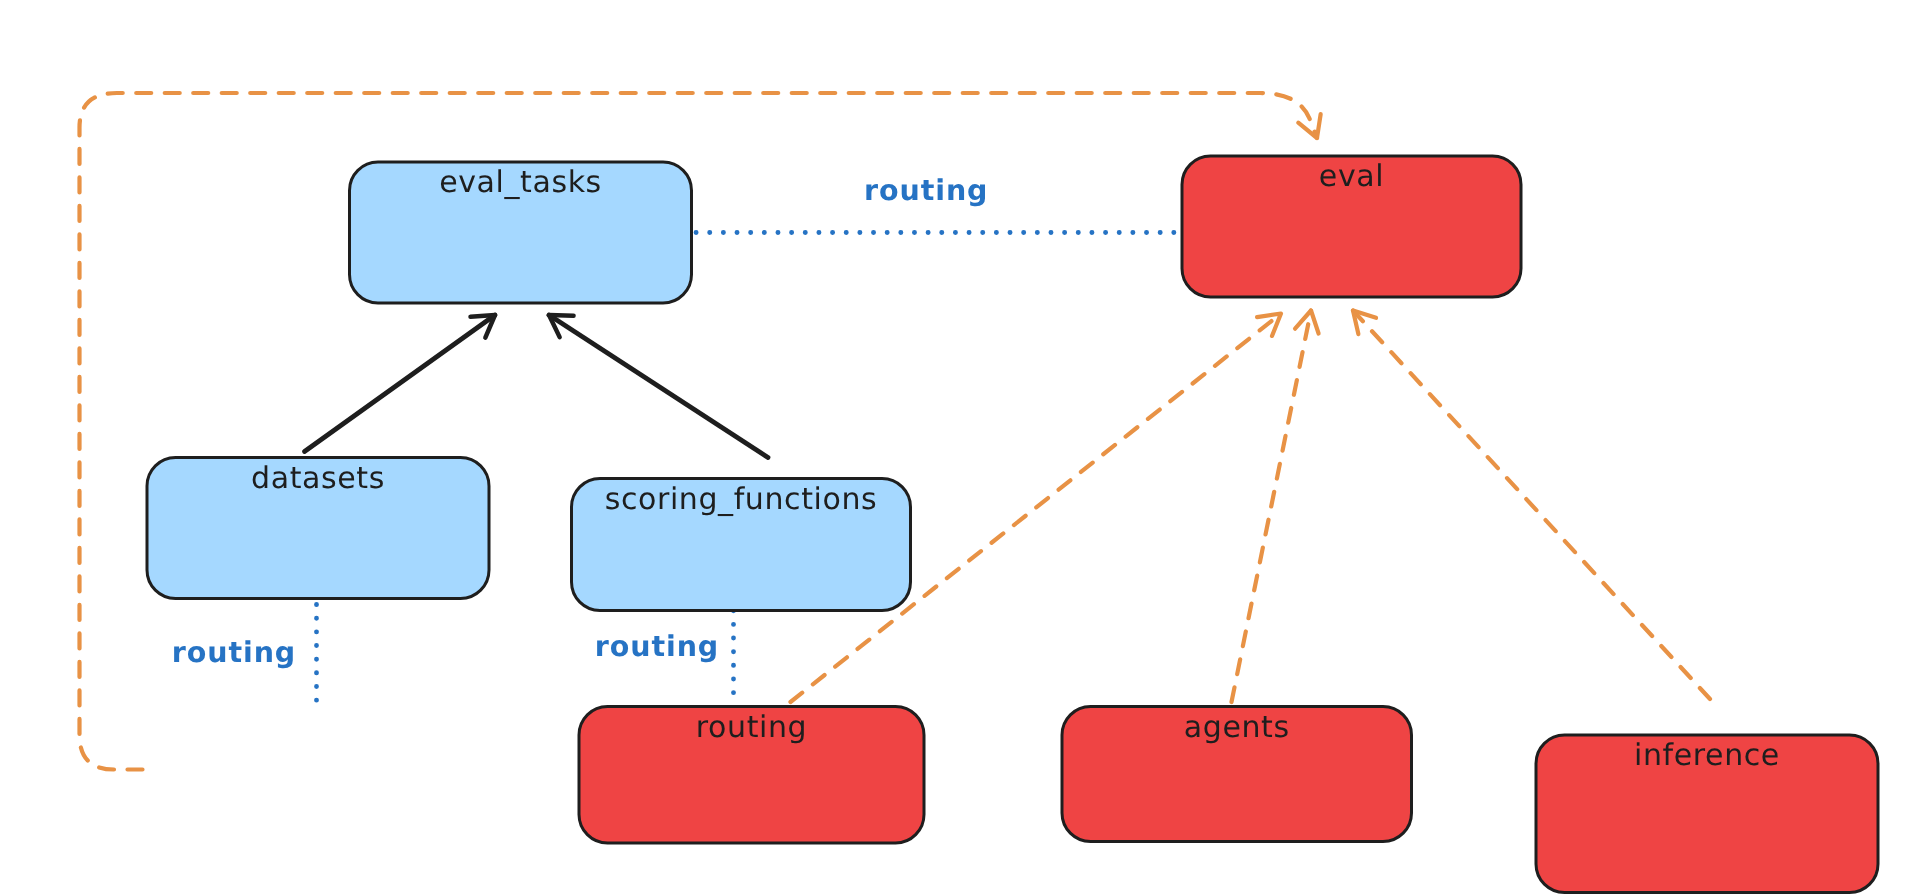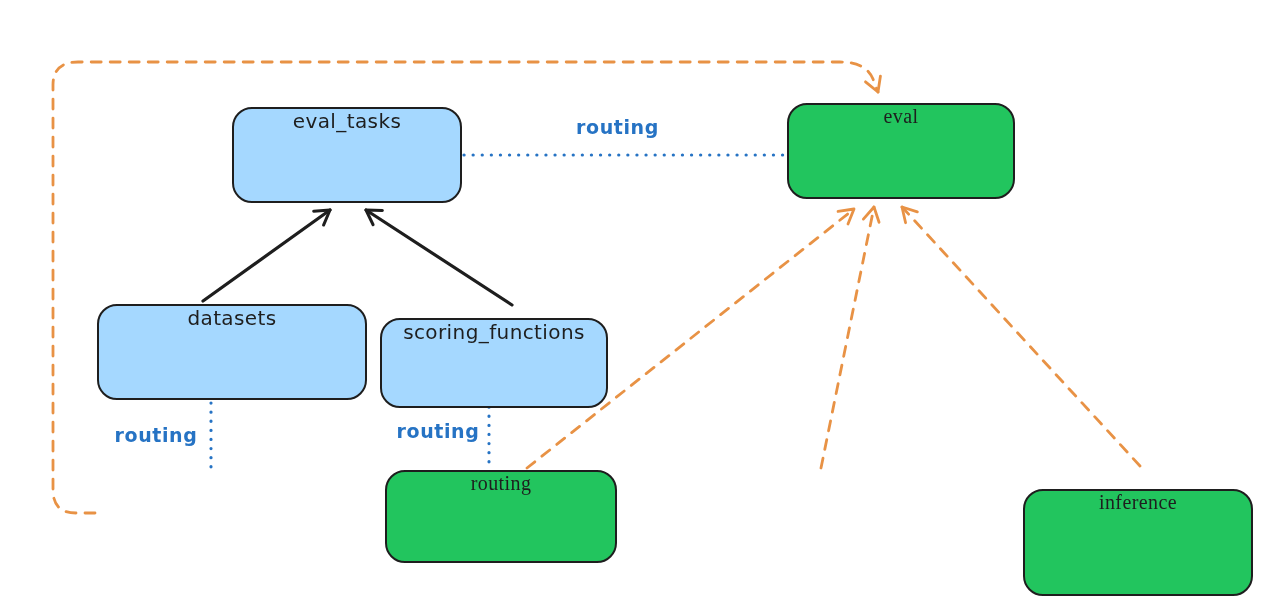--- a/index.html
+++ b/index.html
@@ -27,21 +27,21 @@
     border: 2.6px solid #1e1e1e;
     border-radius: 20px;
     display: flex;
     align-items: flex-start;
     justify-content: center;
     font-size: 20px;
     letter-spacing: 0.4px;
     color: #1e1e1e;
   }
   .node.blue  { background: #a5d8ff; }
-  .node.green { background: #22c55e; font-family: Liberation Serif, serif; }
+  .node.green { background: #ef4444; }
   .edge-label {
     position: absolute;
     color: #2673c4;
     font-size: 19px;
     font-weight: 600;
     letter-spacing: 0.6px;
     text-align: center;
   }
 </style>
 </head>
@@ -73,33 +73,36 @@
   </svg>
 
   <div class="node blue" style="left:232px; top:107px; width:230px; height:96px;">
     <span>eval_tasks</span>
   </div>
 
   <div class="node green" style="left:787px; top:103px; width:228px; height:96px;">
     <span>eval</span>
   </div>
 
-  <div class="node blue" style="left:97px; top:304px; width:270px; height:96px;">
+  <div class="node blue" style="left:97px; top:304px; width:230px; height:96px;">
     <span>datasets</span>
   </div>
 
   <div class="node blue" style="left:380px; top:318px; width:228px; height:90px;">
     <span>scoring_functions</span>
   </div>
 
 
   <div class="node green" style="left:385px; top:470px; width:232px; height:93px;">
     <span>routing</span>
   </div>
 
+  <div class="node green" style="left:707px; top:470px; width:235px; height:92px;">
+    <span>agents</span>
+  </div>
 
   <div class="node green" style="left:1023px; top:489px; width:230px; height:107px;">
     <span>inference</span>
   </div>
 
   <div class="edge-label" style="left:560px; top:116px; width:115px;">routing</div>
   <div class="edge-label" style="left:100px; top:424px; width:112px;">routing</div>
   <div class="edge-label" style="left:382px; top:420px; width:112px;">routing</div>
 
 </div>

